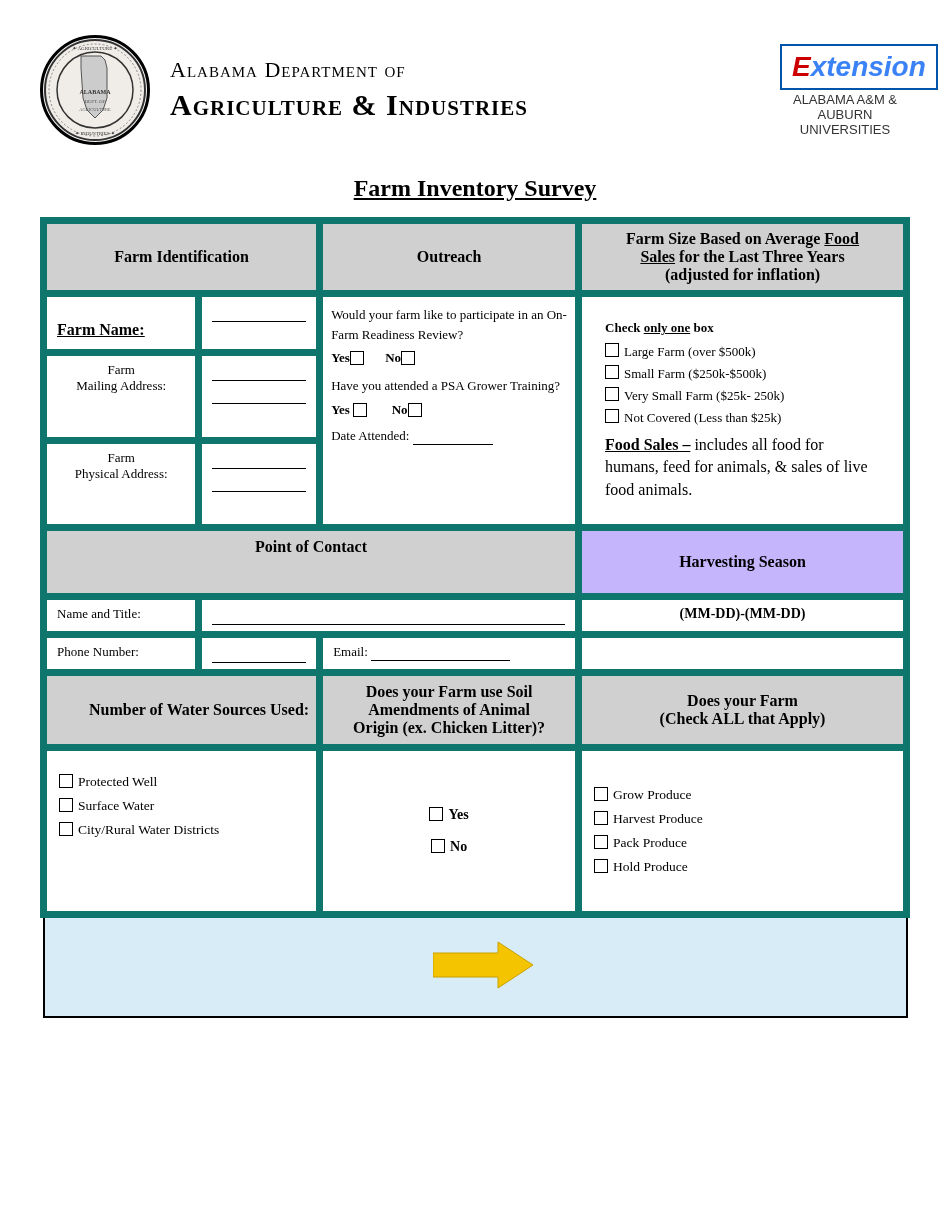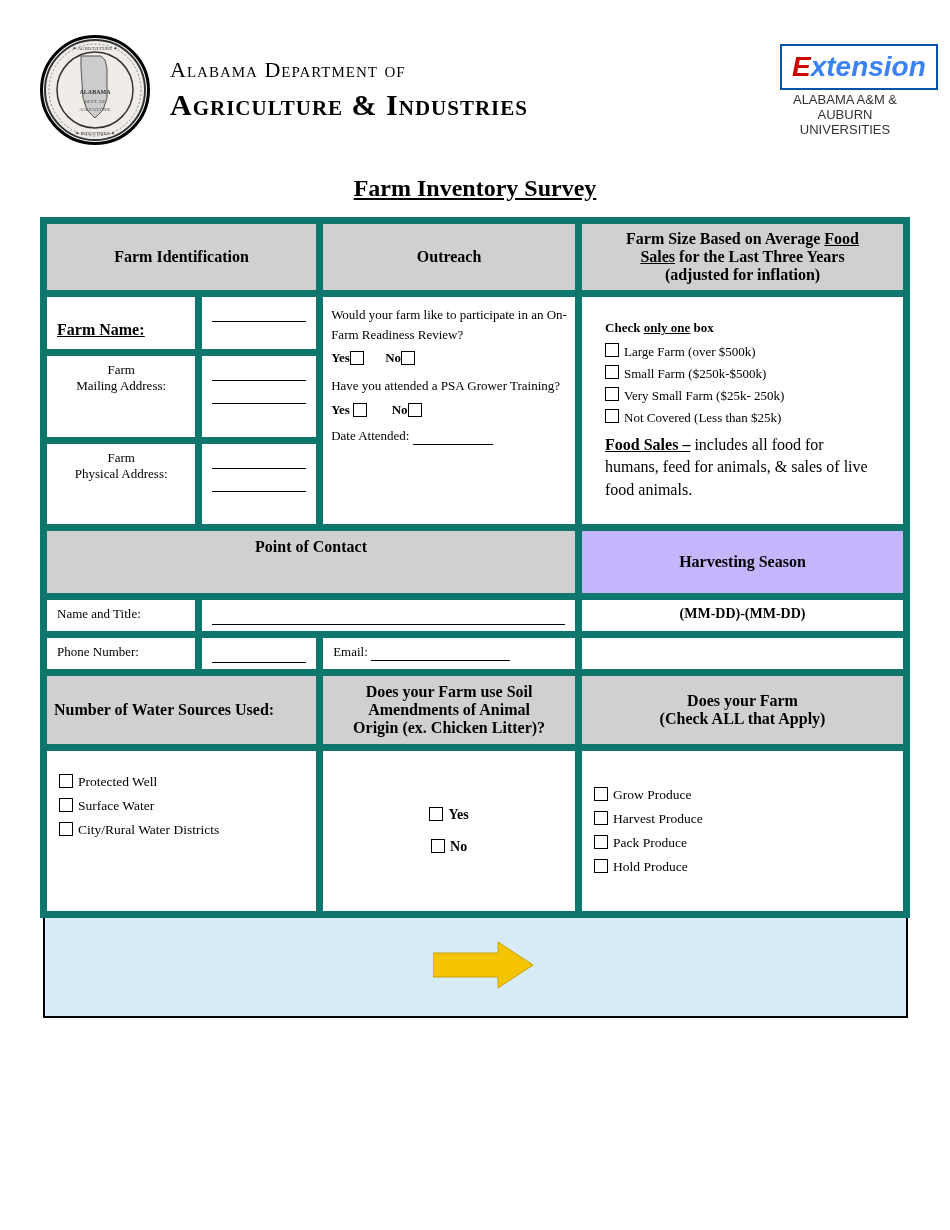--- a/index.html
+++ b/index.html
@@ -356,21 +356,21 @@
       <input type="text" class="input-line" style="">
     </td>
     <td style="font-size:13px;">
       <span>Email:</span>
       <input type="text" style="border-top: none; border-right: none; border-left: none; border-image: initial; border-bottom: 1px solid rgb(0, 0, 0); width: 60%; font-family: inherit; font-size: 13px; background: transparent;">
     </td>
     <td>&nbsp;</td>
   </tr>
 
   <tr class="water-soil-row">
-    <td colspan="2" style="background:#d0d0d0; font-weight:bold; text-align:left; padding:7px; vertical-align:middle;">Number of Water Sources Used:</td>
+    <td colspan="2" style="background:#d0d0d0; font-weight:bold; text-align:right; padding:7px; vertical-align:middle;">Number of Water Sources Used:</td>
     <td style="background:#d0d0d0; font-weight:bold; text-align:center; padding:7px; vertical-align:middle;">
       <span>Does your Farm use Soil</span><br>
       <span>Amendments of Animal</span><br>
       <span>Origin (ex. Chicken Litter)?</span>
     </td>
     <td style="background:#d0d0d0; font-weight:bold; text-align:center; padding:7px; vertical-align:middle;">
       <span>Does your Farm</span><br>
       <span>(Check ALL that Apply)</span>
     </td>
   </tr>

